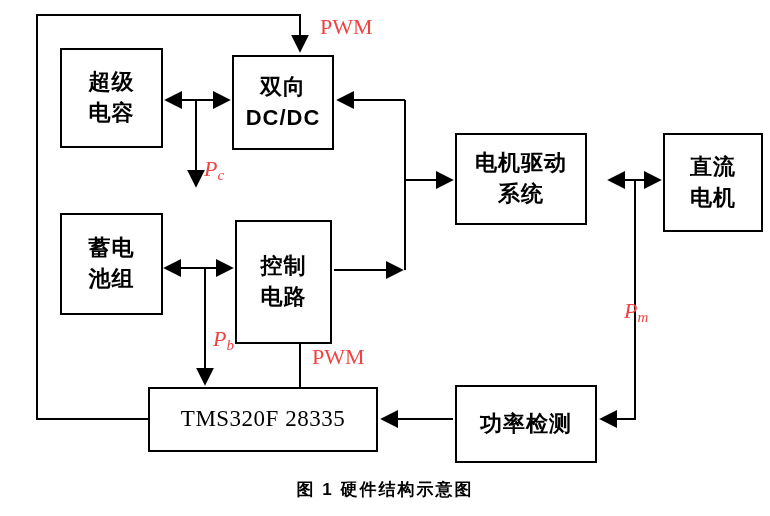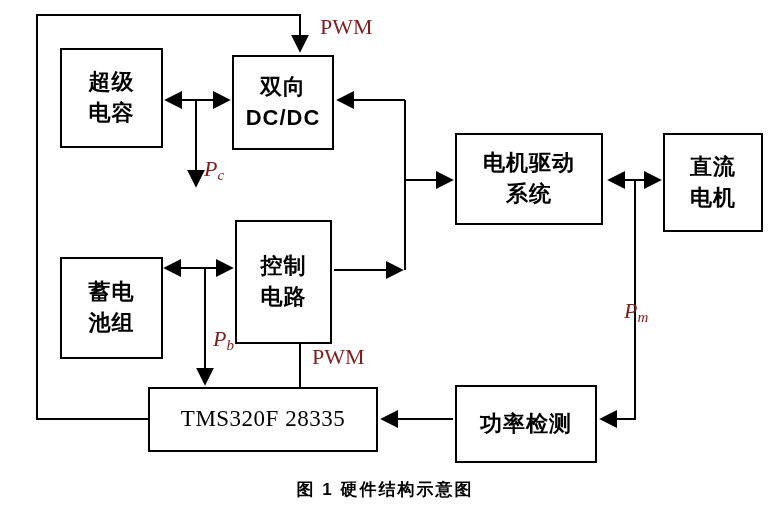--- a/index.html
+++ b/index.html
@@ -33,21 +33,21 @@
   .block.serif .lbl {
     font-family: "Liberation Serif", serif;
     font-weight: 500;
     letter-spacing: 0.5px;
     font-size: 23px;
   }
   .sig {
     position: absolute;
     font-family: "Liberation Serif", serif;
     font-size: 22px;
-    color: #7f1d1d;
+    color: #ef4444;
   }
   .sig.math { font-style: italic; }
   .sig.math sub {
     font-size: 15px;
     font-style: italic;
     vertical-align: -4px;
   }
   .caption {
     position: absolute;
     left: 0;
@@ -90,31 +90,31 @@
   <div class="block" style="left:60px; top:48px; width:103px; height:100px;">
     <span class="lbl">超级
 电容</span>
   </div>
 
   <div class="block" style="left:232px; top:55px; width:102px; height:95px;">
     <span class="lbl">双向
 DC/DC</span>
   </div>
 
-  <div class="block" style="left:455px; top:133px; width:148px; height:92px;">
+  <div class="block" style="left:455px; top:133px; width:132px; height:92px;">
     <span class="lbl">电机驱动
 系统</span>
   </div>
 
   <div class="block" style="left:663px; top:133px; width:100px; height:99px;">
     <span class="lbl">直流
 电机</span>
   </div>
 
-  <div class="block" style="left:60px; top:213px; width:103px; height:102px;margin-top:44px;">
+  <div class="block" style="left:60px; top:213px; width:103px; height:102px;">
     <span class="lbl">蓄电
 池组</span>
   </div>
 
   <div class="block" style="left:235px; top:220px; width:97px; height:124px;">
     <span class="lbl">控制
 电路</span>
   </div>
 
   <div class="block serif" style="left:148px; top:387px; width:230px; height:65px;justify-content:center;">

